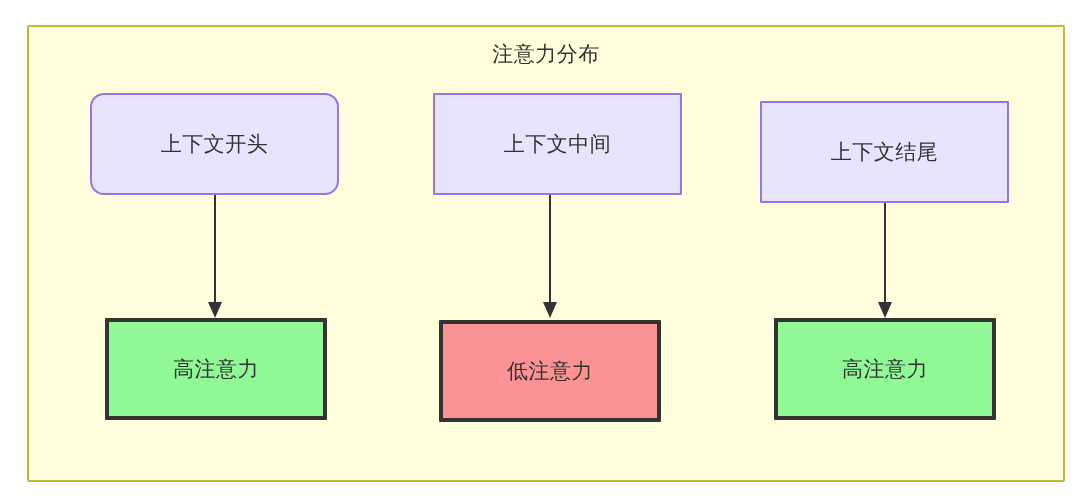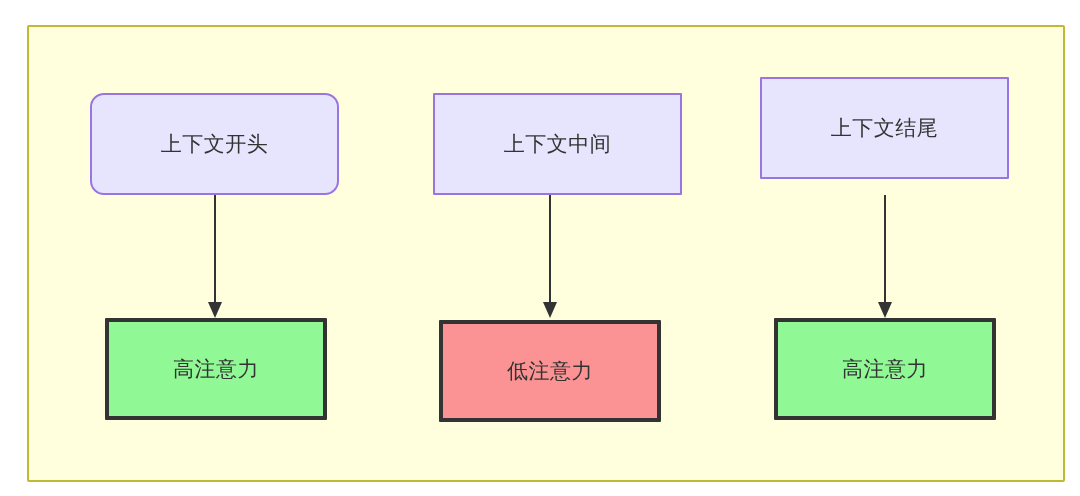--- a/index.html
+++ b/index.html
@@ -73,21 +73,21 @@
     border: 4px solid #333333;
     border-radius: 1px;
   }
 
   .node.attn.high { background: #90f894; }
   .node.attn.low  { background: #fb9293; }
 
   
   .col-1 .top    { left: 61px;  top: 66px;  width: 249px; height: 102px; border-radius: 14px; }
   .col-2 .top    { left: 404px; top: 66px;  width: 249px; height: 102px; text-align: right; }
-  .col-3 .top    { left: 731px; top: 50px;  width: 249px; height: 102px; }
+  .col-3 .top    { left: 731px; top: 74px;  width: 249px; height: 102px; }
 
   .col-1 .bottom { left: 76px;  top: 291px; width: 222px; height: 102px; }
   .col-2 .bottom { left: 410px; top: 293px; width: 222px; height: 102px; }
   .col-3 .bottom { left: 745px; top: 291px; width: 222px; height: 102px; }
 
   
   .edges {
     position: absolute;
     left: 0;
     top: 0;
@@ -105,20 +105,21 @@
     fill: #333333;
   }
 </style>
 </head>
 <body>
 
 <div id="canvas">
 
   <div class="subgraph">
 
+    <div class="subgraph-title">注意力分布</div>
 
     <svg class="edges" viewBox="0 0 1038 457">
 
       <g>
         <line class="edge-line" x1="186" y1="168" x2="186" y2="279"></line>
         <polygon class="edge-head" points="186,291 179,275 193,275"></polygon>
       </g>
 
       <g>
         <line class="edge-line" x1="521" y1="168" x2="521" y2="279"></line>

